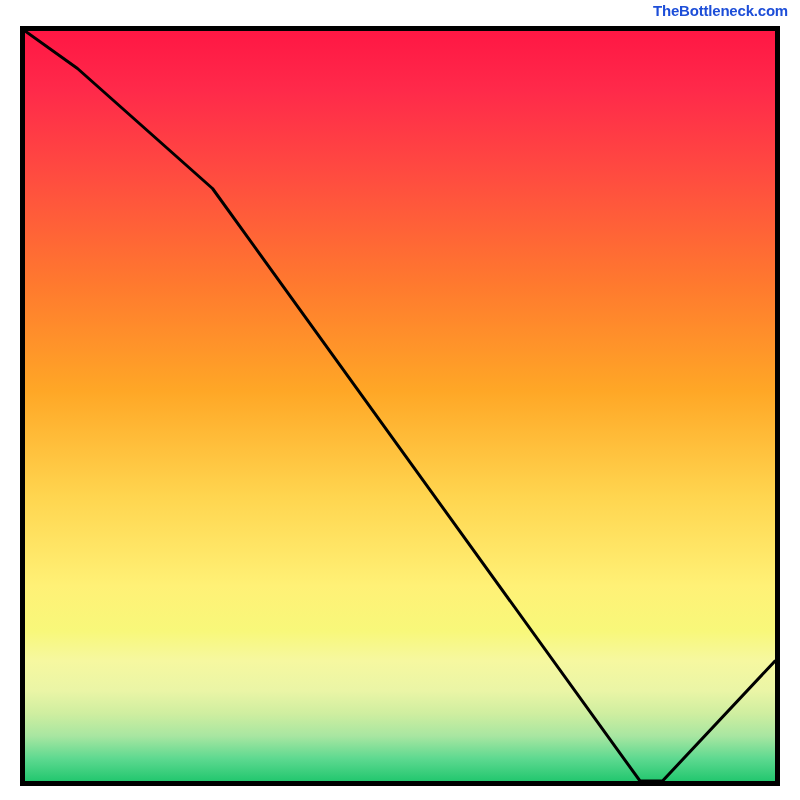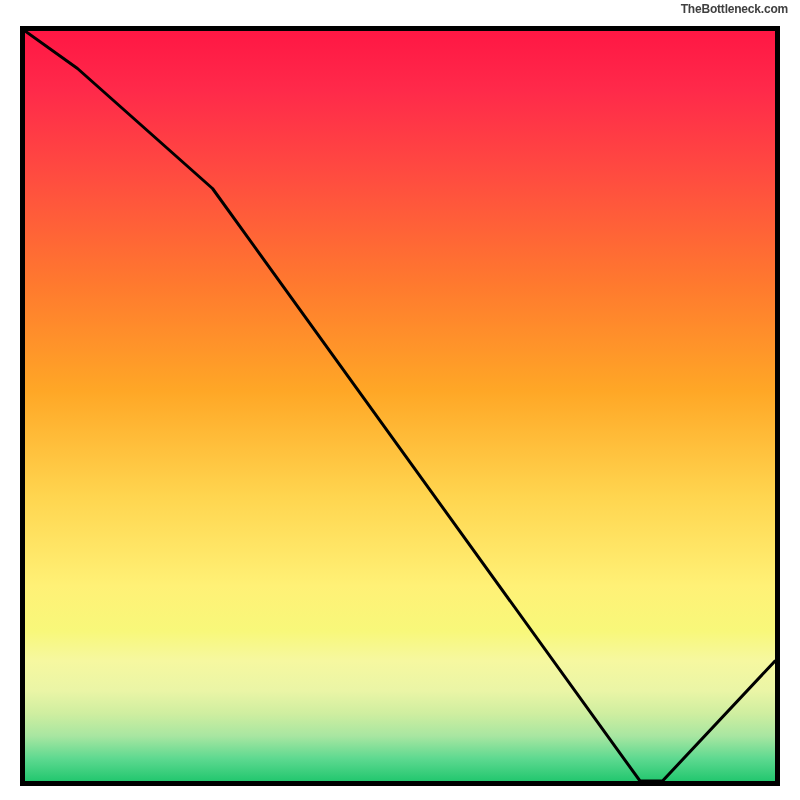--- a/index.html
+++ b/index.html
@@ -9,23 +9,23 @@
     height: 800px;
     background: #ffffff;
     font-family: Arial, Helvetica, sans-serif;
     position: relative;
     overflow: hidden;
   }
   .watermark {
     position: absolute;
     top: 2px;
     right: 12px;
-    font-size: 12px;
+    font-size: 15px;
     font-weight: 600;
-    color: #404040;
+    color: #1d4ed8;
     z-index: 10;
     letter-spacing: -0.2px;
   }
   .plot-frame {
     position: absolute;
     left: 20px;
     top: 26px;
     width: 760px;
     height: 760px;
     box-sizing: border-box;

